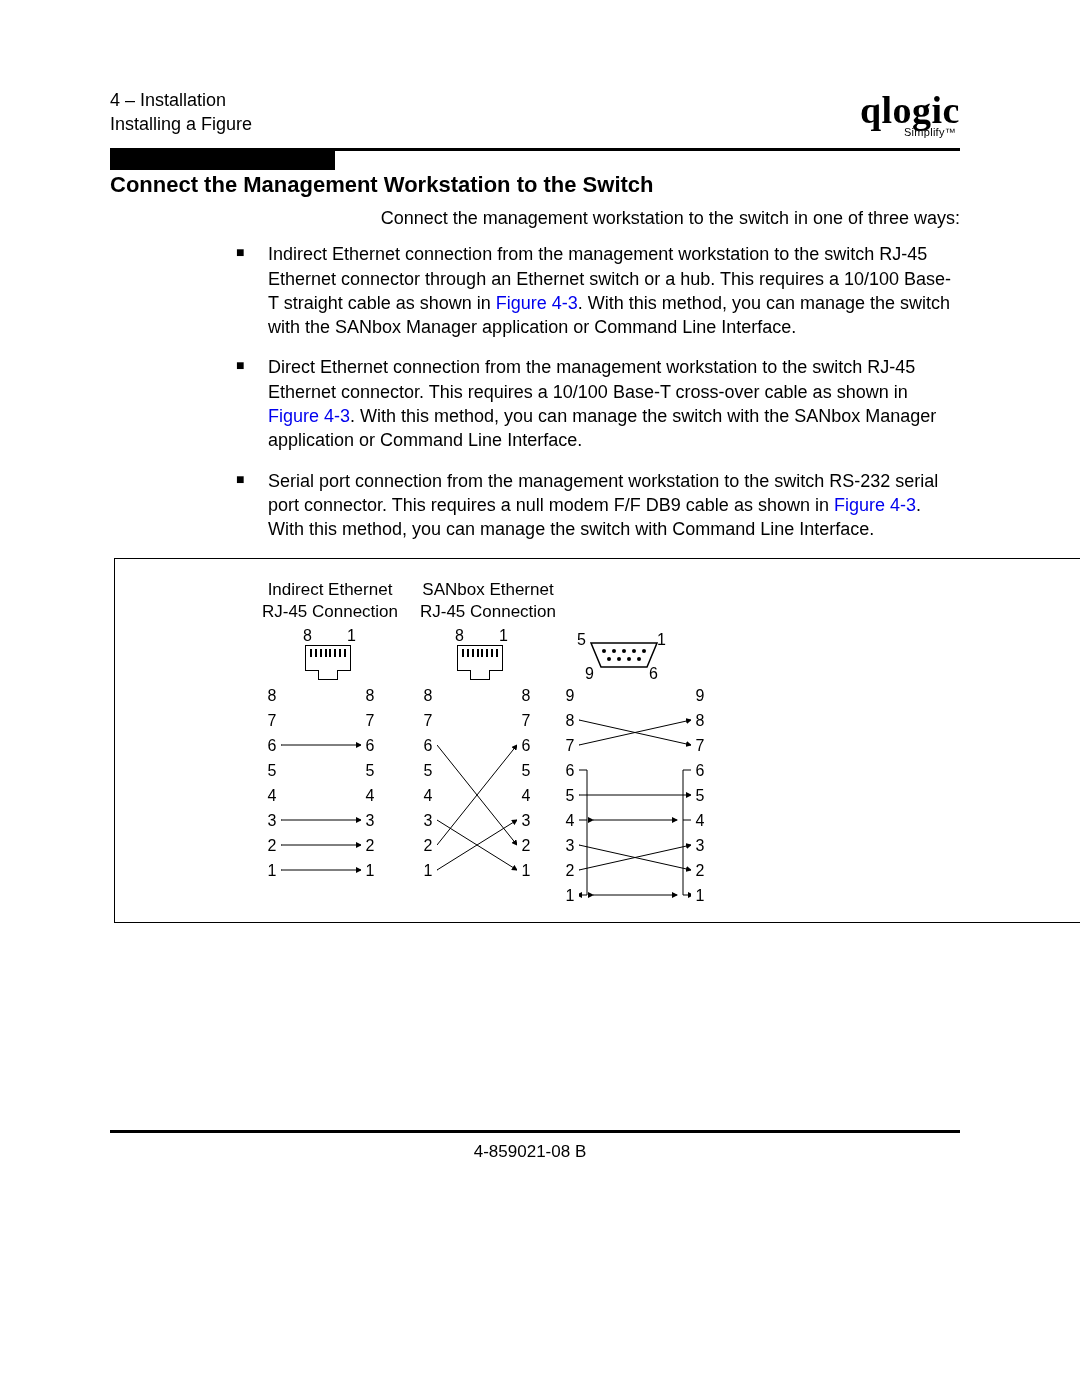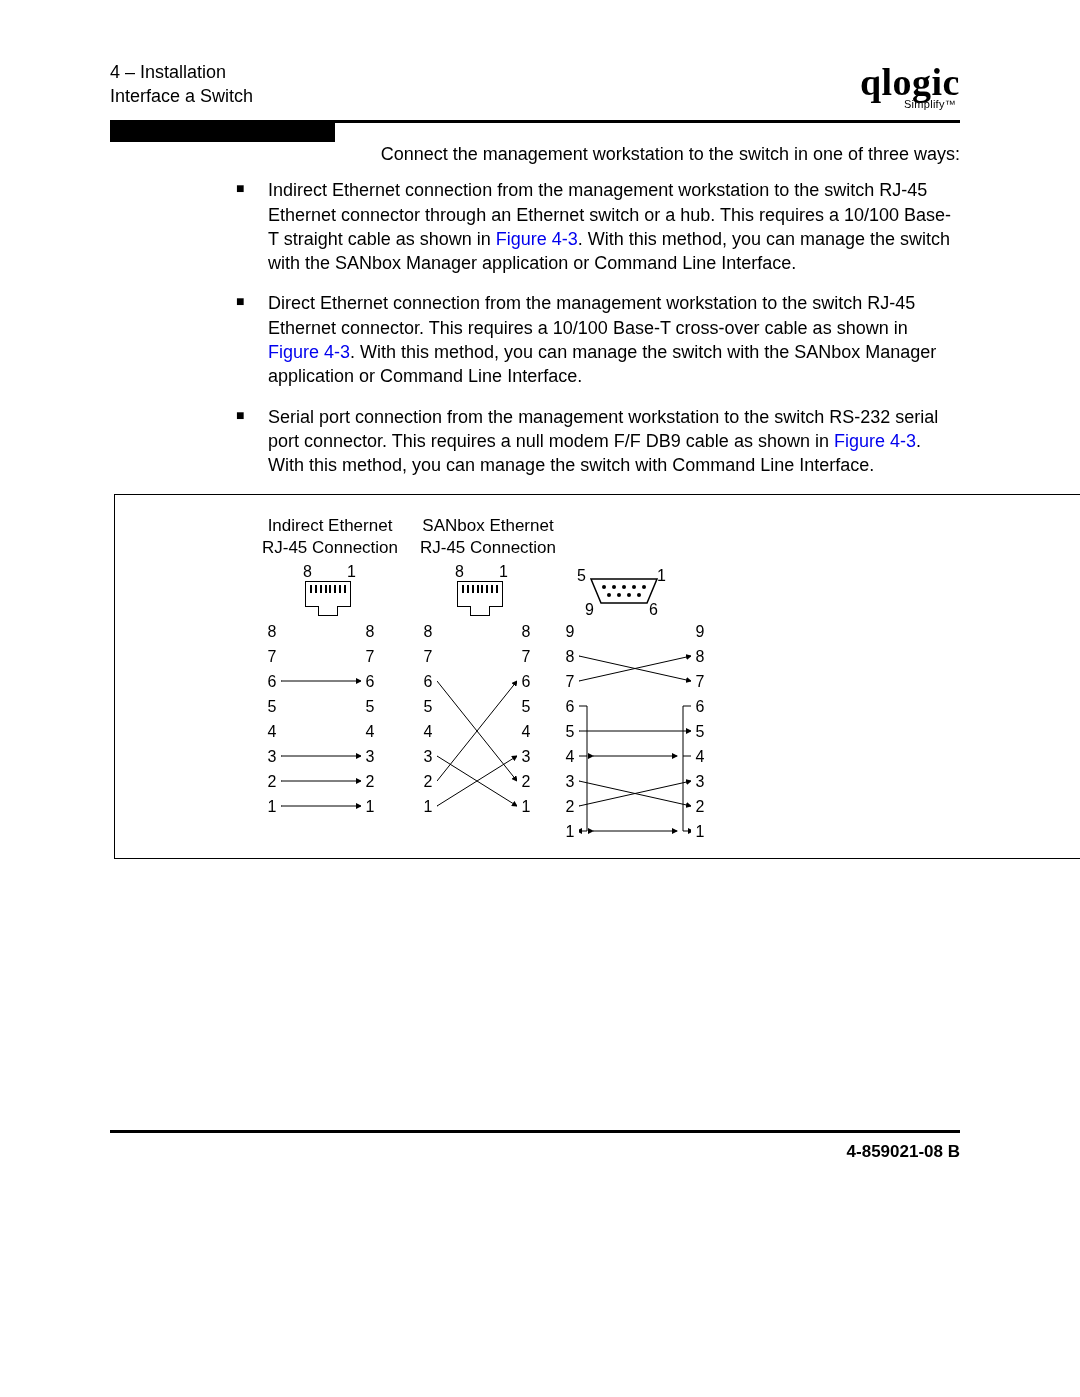--- a/index.html
+++ b/index.html
@@ -4,21 +4,21 @@
 <style>
   * { box-sizing: border-box; margin: 0; padding: 0; }
   body {
     font-family: Arial, Helvetica, sans-serif;
     background: #fff;
     width: 1080px;
     height: 1397px;
     position: relative;
   }
   .page {
-    padding: 60px 120px 0 110px;
+    padding: 88px 120px 0 110px;
   }
   .header-row {
     display: flex;
     justify-content: space-between;
     align-items: flex-start;
     margin-bottom: 10px;
   }
   .header-text {
     font-size: 18px;
     line-height: 1.35;
@@ -38,21 +38,21 @@
   .figure-box {
     border: 1.5px solid #000;
     margin: 14px 0 0 4px;
     width: 984px;
     height: 365px;
     position: relative;
   }
   .figure-caption { font-style: italic; font-weight: bold; font-size: 18px; text-align: center; margin-top: 12px; }
 
   .footer-line { position: absolute; left: 110px; right: 120px; top: 1130px; border-top: 3px solid #000; }
-  .footer-row { position: absolute; left: 100px; right: 120px; top: 1142px; display: flex; justify-content: flex-end; font-size: 17px; font-weight: bold; }
+  .footer-row { position: absolute; left: 100px; right: 120px; top: 1142px; display: flex; justify-content: center; font-size: 17px; }
 
   
   .col-head { position: absolute; font-size: 17px; text-align: center; line-height: 1.3; width: 170px; }
   .pin-label { position: absolute; font-size: 16px; }
   .rj45 {
     position: absolute; width: 46px; height: 26px; border: 1.5px solid #000;
   }
   .rj45::before {
     content: ""; position: absolute; left: 50%; transform: translateX(-50%);
     bottom: -10px; width: 18px; height: 9px; border: 1.5px solid #000; border-top: none; background: #fff;
@@ -71,31 +71,32 @@
   .serial-wiring .n { position: absolute; font-size: 16px; width: 14px; text-align: center; }
   .serial-wiring svg { position: absolute; left: 14px; top: 6px; width: 112px; height: 228px; }
 </style>
 </head>
 <body>
 
 <div class="page">
   <div class="header-row">
     <div class="header-text">
       <div>4 – Installation</div>
-      <div>Interface a Switch</div>
+      <div>Installing a Figure</div>
     </div>
     <div class="logo-block">
       <div class="logo-script">qlogic</div>
       <div class="logo-sub">Simplify™</div>
     </div>
   </div>
   <div class="black-bar-row">
     <div class="black-bar"></div>
   </div>
 
+  <div class="sec-title">Connect the Management Workstation to the Switch</div>
   <div class="intro">Connect the management workstation to the switch in one of three ways:</div>
 
   <ul class="bullets">
     <li>
       <span>Indirect Ethernet connection from the management workstation to the switch RJ-45 Ethernet connector through an Ethernet switch or a hub. This requires a 10/100 Base-T straight cable as shown in </span><span class="xref">Figure 4-3</span><span>. With this method, you can manage the switch with the SANbox Manager application or Command Line Interface.</span>
     </li>
     <li>
       <span>Direct Ethernet connection from the management workstation to the switch RJ-45 Ethernet connector. This requires a 10/100 Base-T cross-over cable as shown in </span><span class="xref">Figure 4-3</span><span>. With this method, you can manage the switch with the SANbox Manager application or Command Line Interface.</span>
     </li>
     <li>

